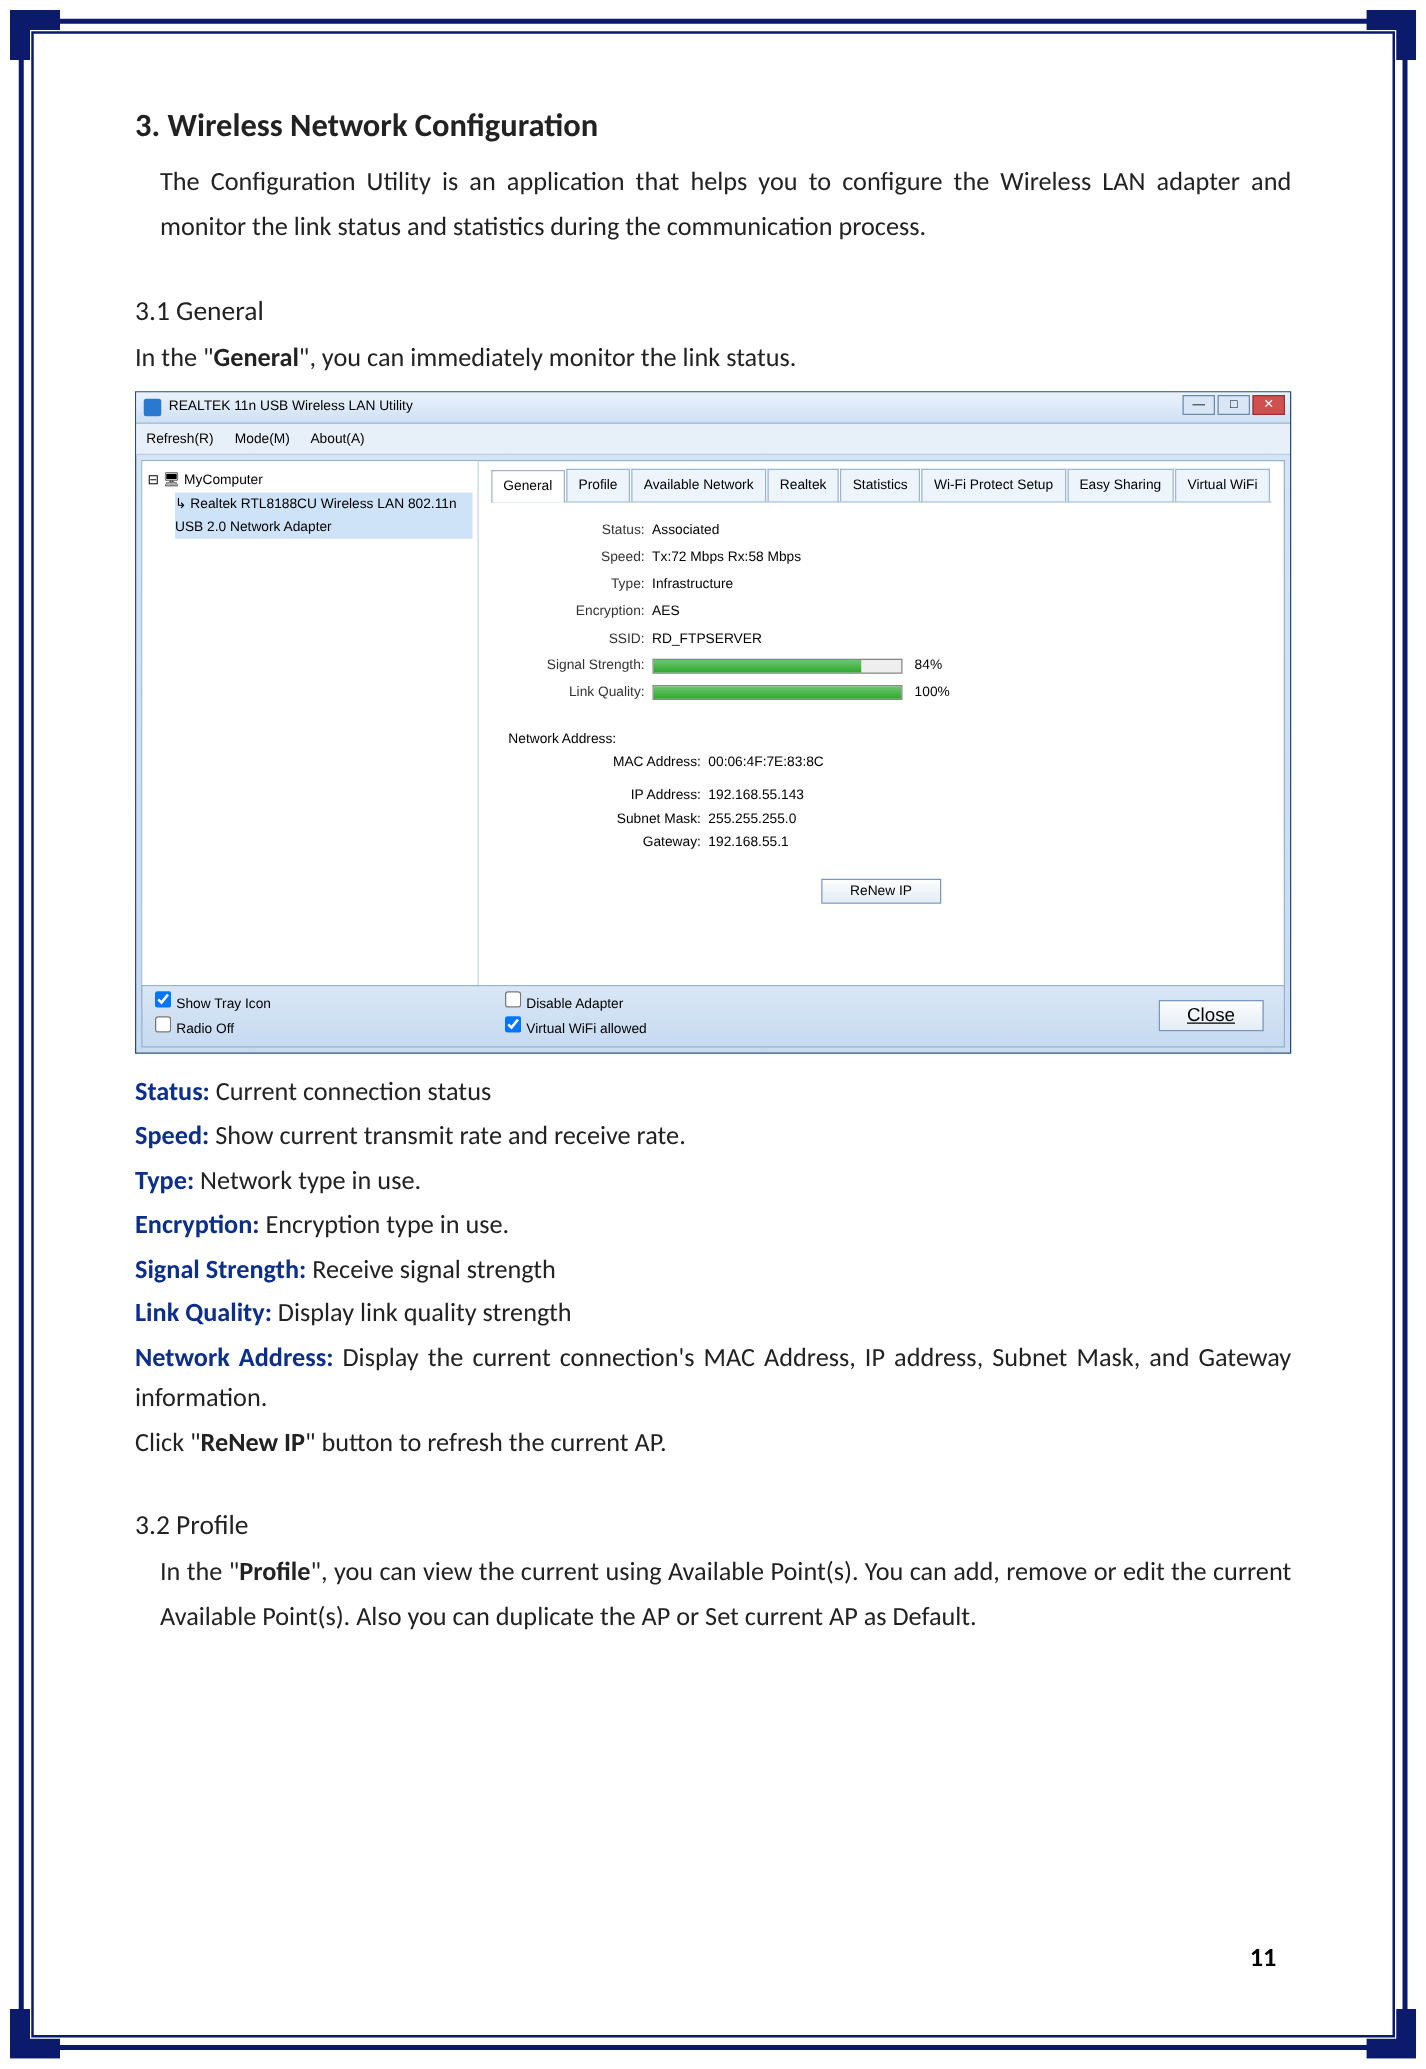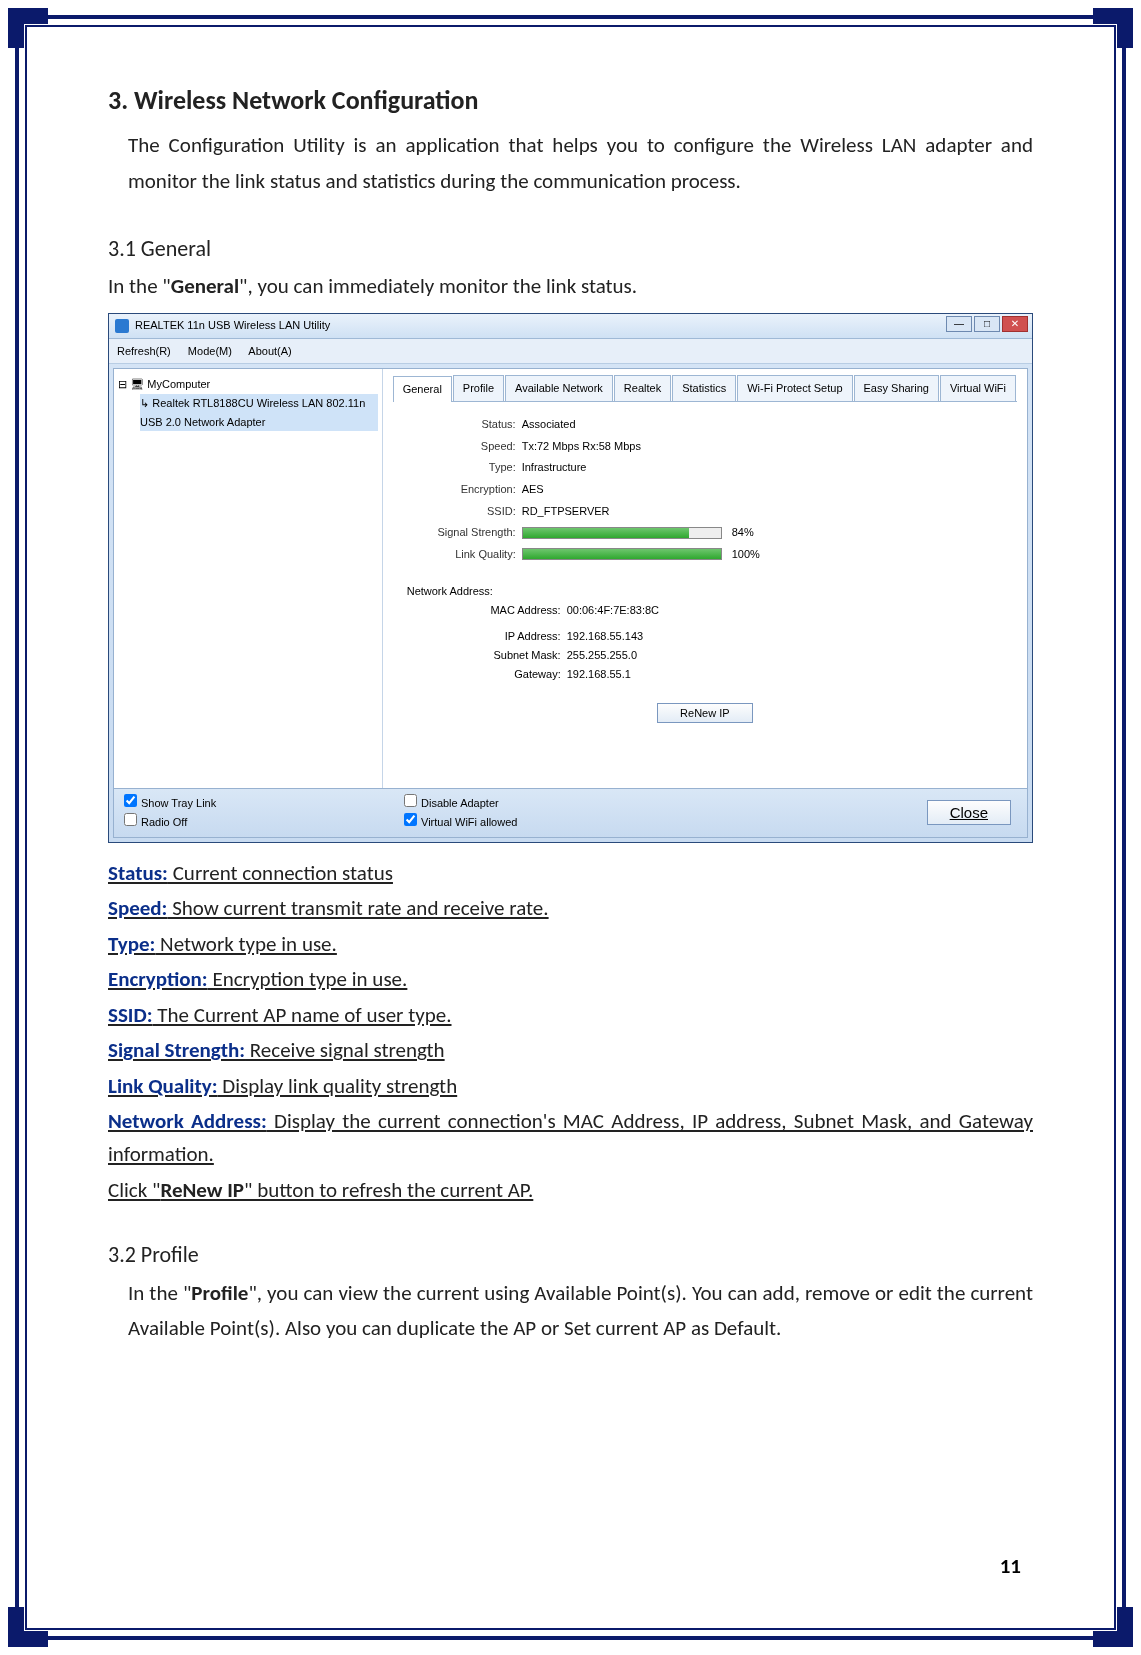--- a/index.html
+++ b/index.html
@@ -199,37 +199,36 @@
             <div><span class="lab2">Subnet Mask:</span><span>255.255.255.0</span></div>
             <div><span class="lab2">Gateway:</span><span>192.168.55.1</span></div>
           </div>
 
           <button class="renew">ReNew IP</button>
         </div>
       </div>
     </div>
     <div class="footer">
       <div class="col">
-        <div><input type="checkbox" class="chk" checked="" style=""><span>Show Tray Link</span></div>
+        <div><input type="checkbox" class="chk" checked="" style=""><span>Show Tray Icon</span></div>
         <div><input type="checkbox" class="chk" style=""><span>Radio Off</span></div>
       </div>
       <div class="col">
         <div><input type="checkbox" class="chk" style=""><span>Disable Adapter</span></div>
         <div><input type="checkbox" class="chk" checked="" style=""><span>Virtual WiFi allowed</span></div>
       </div>
       <button class="closebtn">Close</button>
     </div>
   </div>
 
-  <div class="defs" style="margin-top:14px;text-decoration:underline;">
+  <div class="defs" style="margin-top:14px;">
     <p><span class="blue">Status:</span><span> Current connection status</span></p>
     <p><span class="blue">Speed:</span><span> Show current transmit rate and receive rate.</span></p>
     <p><span class="blue">Type:</span><span> Network type in use.</span></p>
     <p><span class="blue">Encryption:</span><span> Encryption type in use.</span></p>
-    <p><span class="blue">SSID:</span><span> The Current AP name of user type.</span></p>
     <p><span class="blue">Signal Strength:</span><span> Receive signal strength</span></p>
     <p><span class="blue">Link Quality:</span><span> Display link quality strength</span></p>
     <p class="para"><span class="blue">Network Address:</span><span> Display the current connection's MAC Address, IP address, Subnet Mask, and Gateway information.</span></p>
     <p><span>Click "</span><span class="bold">ReNew IP</span><span>" button to refresh the current AP.</span></p>
   </div>
 
   <h2>3.2   Profile</h2>
   <p class="para">
     <span>In the "</span><span class="bold">Profile</span><span>", you can view the current using Available Point(s). You can add, remove or edit the current Available Point(s). Also you can duplicate the AP or Set current AP as Default.</span>
   </p>

